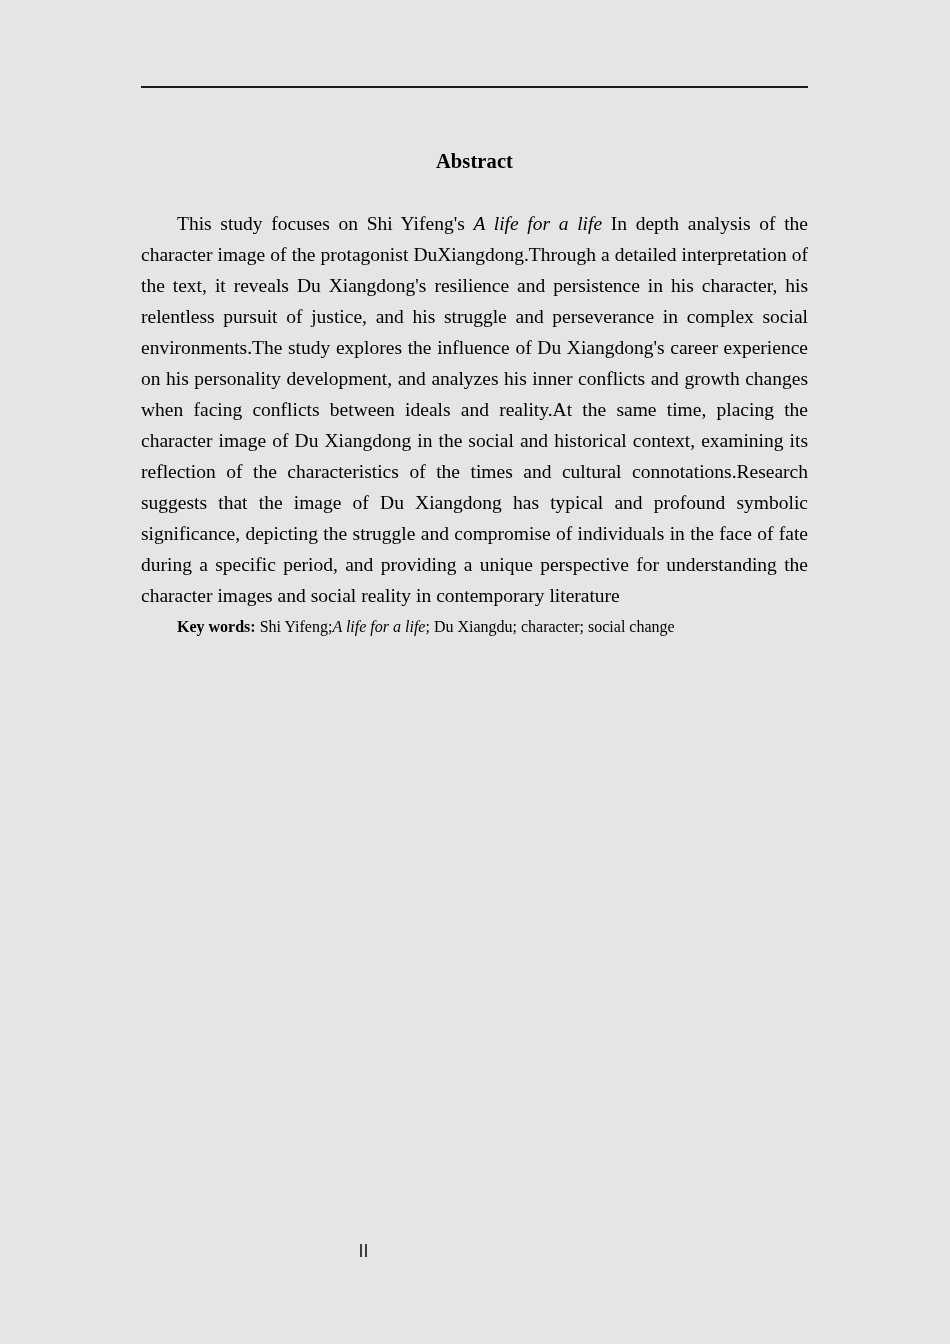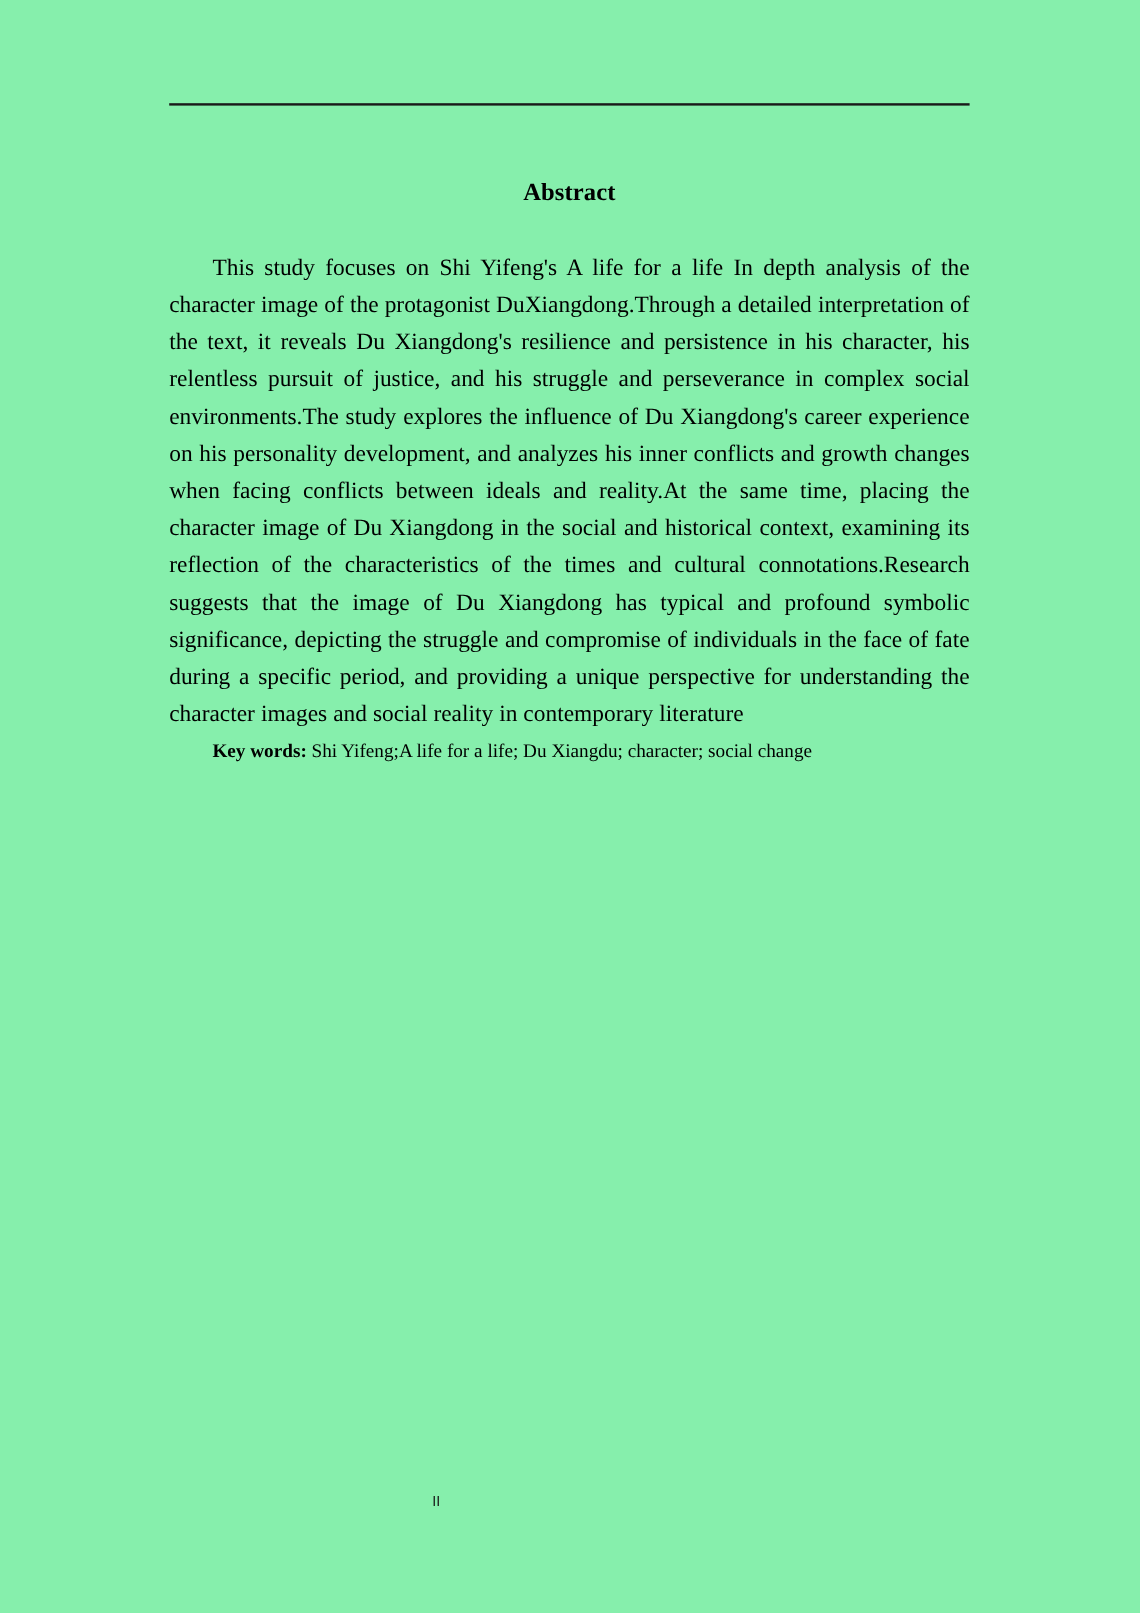--- a/index.html
+++ b/index.html
@@ -6,21 +6,21 @@
   html, body {
     margin: 0;
     padding: 0;
     background: #ffffff;
   }
 
   .page {
     position: relative;
     width: 950px;
     height: 1344px;
-    background: #86efac;
+    background: #e5e5e5;
     overflow: hidden;
     font-family: "Liberation Serif", "DejaVu Serif", serif;
     color: #000000;
   }
 
   
   .header-rule {
     position: absolute;
     left: 141px;
     top: 86px;
@@ -66,31 +66,32 @@
     line-height: 31px;
     text-indent: 36px;
     text-align: left;
   }
 
   .kw-label {
     font-weight: bold;
   }
 
   .title-italic {
+    font-style: italic;
   }
 
   
   .page-number {
     position: absolute;
     left: 0;
     top: 1243px;
     width: 727px;
     text-align: center;
     font-family: "Liberation Sans", "DejaVu Sans", sans-serif;
-    font-size: 12px;
+    font-size: 18px;
     line-height: 16px;
     color: #1a1a1a;
   }
 </style>
 </head>
 <body>
 
 <div class="page">
 
   <div class="header-rule"></div>

